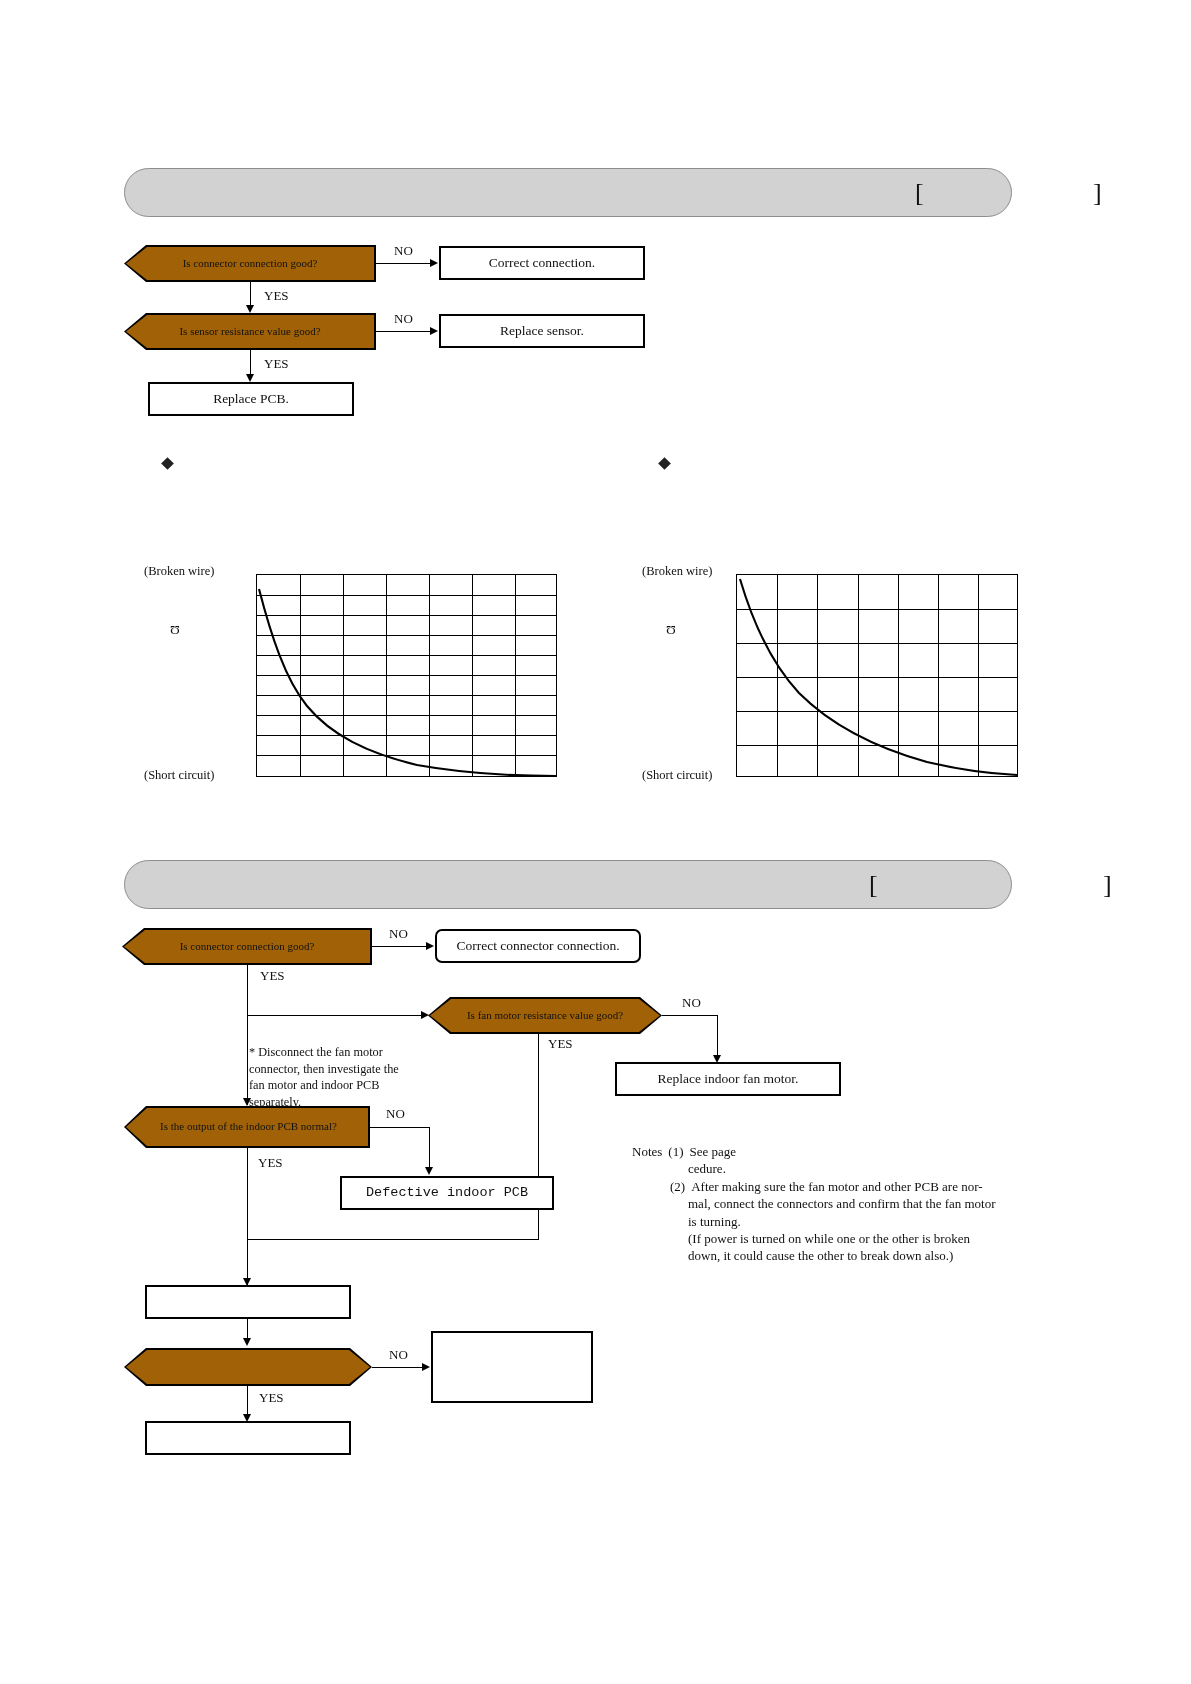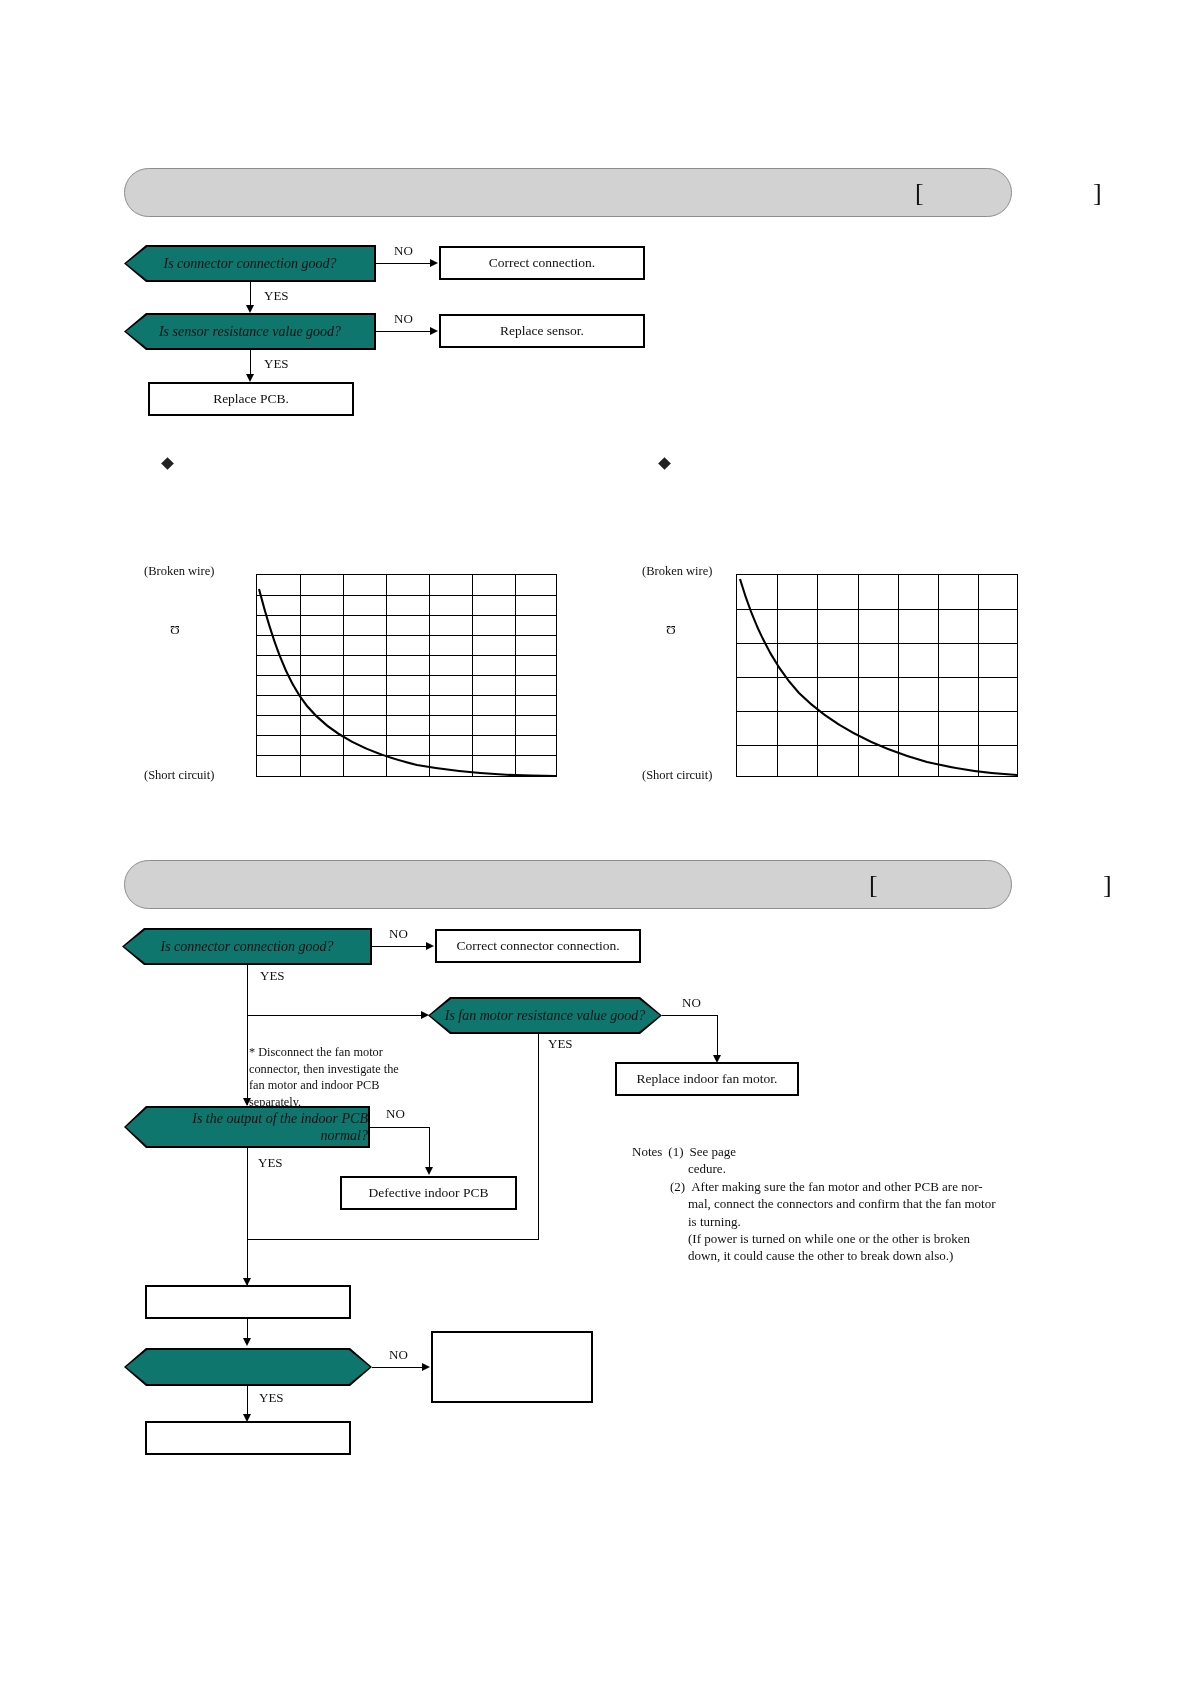--- a/index.html
+++ b/index.html
@@ -32,24 +32,24 @@
   .hexshape{
     position:absolute;inset:0;
     background:#000;
     clip-path:polygon(0% 50%, 22px 0%, 100% 0%, 100% 100%, 22px 100%);
   }
   .hexshape-r{
     clip-path:polygon(0% 50%, 22px 0%, calc(100% - 22px) 0%, 100% 50%, calc(100% - 22px) 100%, 22px 100%);
   }
   .hexinner{
     position:absolute;inset:2px;
-    background:#0f766e;
+    background:#a16207;
     clip-path:polygon(0% 50%, 21px 0%, 100% 0%, 100% 100%, 21px 100%);
     display:flex;align-items:center;justify-content:center;
-    font-size:14px;text-align:center;line-height:1.25;font-style:italic;
+    font-size:11px;text-align:center;line-height:1.25;
   }
   .hexinner-r{
     clip-path:polygon(0% 50%, 21px 0%, calc(100% - 21px) 0%, 100% 50%, calc(100% - 21px) 100%, 21px 100%);
   }
 
   .rectbox{
     position:absolute;box-sizing:border-box;
     background:#fff;border:2px solid #000;
     display:flex;align-items:center;justify-content:center;
     font-size:13.5px;text-align:center;line-height:1.3;
@@ -189,55 +189,55 @@
   <span class="brk" style="left:978px;">]</span>
 </div>
 
 <div class="hexwrap" style="left:122px;top:928px;width:250px;height:37px;">
   <div class="hexshape"></div>
   <div class="hexinner">Is connector connection good?</div>
 </div>
 <div class="hline" style="left:372px;top:946px;width:56px;"></div>
 <div class="arrow-r" style="left:426px;top:942px;"></div>
 <div class="lbl" style="left:389px;top:926px;">NO</div>
-<div class="rectbox" style="left:435px;top:929px;width:206px;height:34px;">Correct connector connection.</div>
+<div class="rectbox" style="left:435px;top:929px;width:206px;height:34px;border-radius:7px;">Correct connector connection.</div>
 
 <div class="vline" style="left:247px;top:965px;height:64px;"></div>
 <div class="lbl" style="left:260px;top:968px;">YES</div>
 
 <div class="hline" style="left:247px;top:1015px;width:180px;"></div>
 <div class="arrow-r" style="left:421px;top:1011px;"></div>
 
 <div class="astnote" style="left:249px;top:1019px;">* Disconnect the fan motor connector, then investigate the fan motor and indoor PCB separately.</div>
 
 <div class="hexwrap" style="left:428px;top:997px;width:234px;height:37px;">
   <div class="hexshape hexshape-r"></div>
   <div class="hexinner hexinner-r">Is fan motor resistance value good?</div>
 </div>
 <div class="hline" style="left:662px;top:1015px;width:56px;"></div>
 <div class="lbl" style="left:682px;top:995px;">NO</div>
 <div class="vline" style="left:717px;top:1015px;height:44px;"></div>
 <div class="arrow-d" style="left:713px;top:1055px;"></div>
 <div class="lbl" style="left:548px;top:1036px;">YES</div>
 <div class="vline" style="left:538px;top:1034px;height:205px;"></div>
 
-<div class="rectbox" style="left:615px;top:1062px;width:184px;height:34px;">Replace indoor fan motor.</div>
+<div class="rectbox" style="left:615px;top:1062px;width:226px;height:34px;">Replace indoor fan motor.</div>
 
 <div class="vline" style="left:247px;top:1015px;height:90px;"></div>
 <div class="arrow-d" style="left:243px;top:1098px;"></div>
 
 <div class="hexwrap" style="left:124px;top:1106px;width:246px;height:42px;">
   <div class="hexshape"></div>
   <div class="hexinner" style="justify-content:flex-start;padding-left:34px;text-align:right;">Is the output of the indoor PCB normal?</div>
 </div>
 <div class="hline" style="left:370px;top:1127px;width:60px;"></div>
 <div class="lbl" style="left:386px;top:1106px;">NO</div>
 <div class="vline" style="left:429px;top:1127px;height:43px;"></div>
 <div class="arrow-d" style="left:425px;top:1167px;"></div>
-<div class="rectbox" style="left:340px;top:1176px;width:177px;height:34px;">Defective indoor PCB</div>
+<div class="rectbox" style="left:340px;top:1176px;width:214px;height:34px;font-family:Liberation Mono, monospace;">Defective indoor PCB</div>
 
 <div class="lbl" style="left:258px;top:1155px;">YES</div>
 <div class="vline" style="left:247px;top:1148px;height:137px;"></div>
 
 <div class="hline" style="left:247px;top:1239px;width:292px;"></div>
 <div class="arrow-d" style="left:243px;top:1278px;"></div>
 
 <div class="rectbox" style="left:145px;top:1285px;width:206px;height:34px;"></div>
 <div class="vline" style="left:247px;top:1319px;height:22px;"></div>
 <div class="arrow-d" style="left:243px;top:1338px;"></div>

